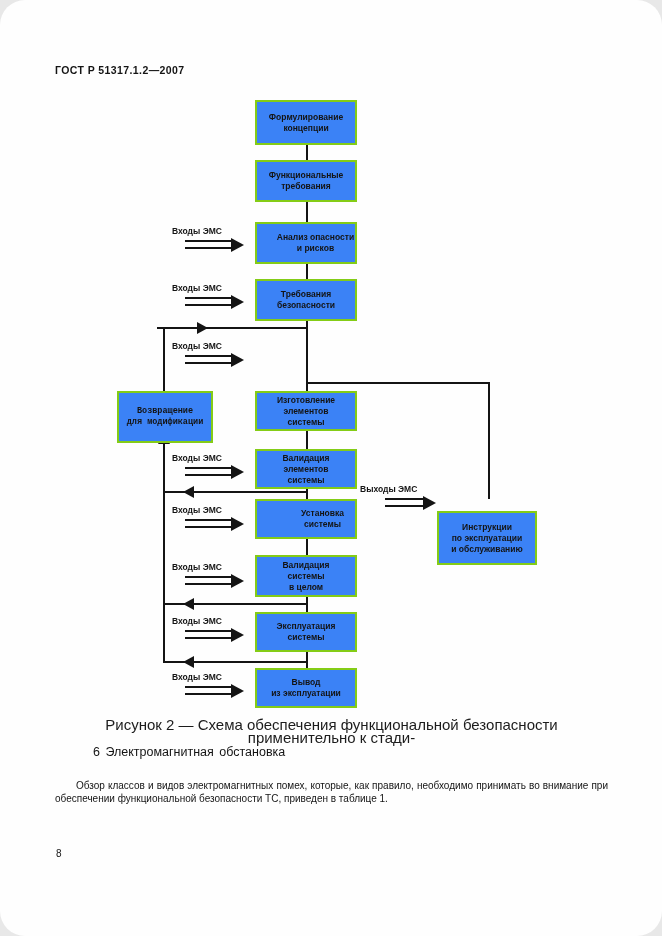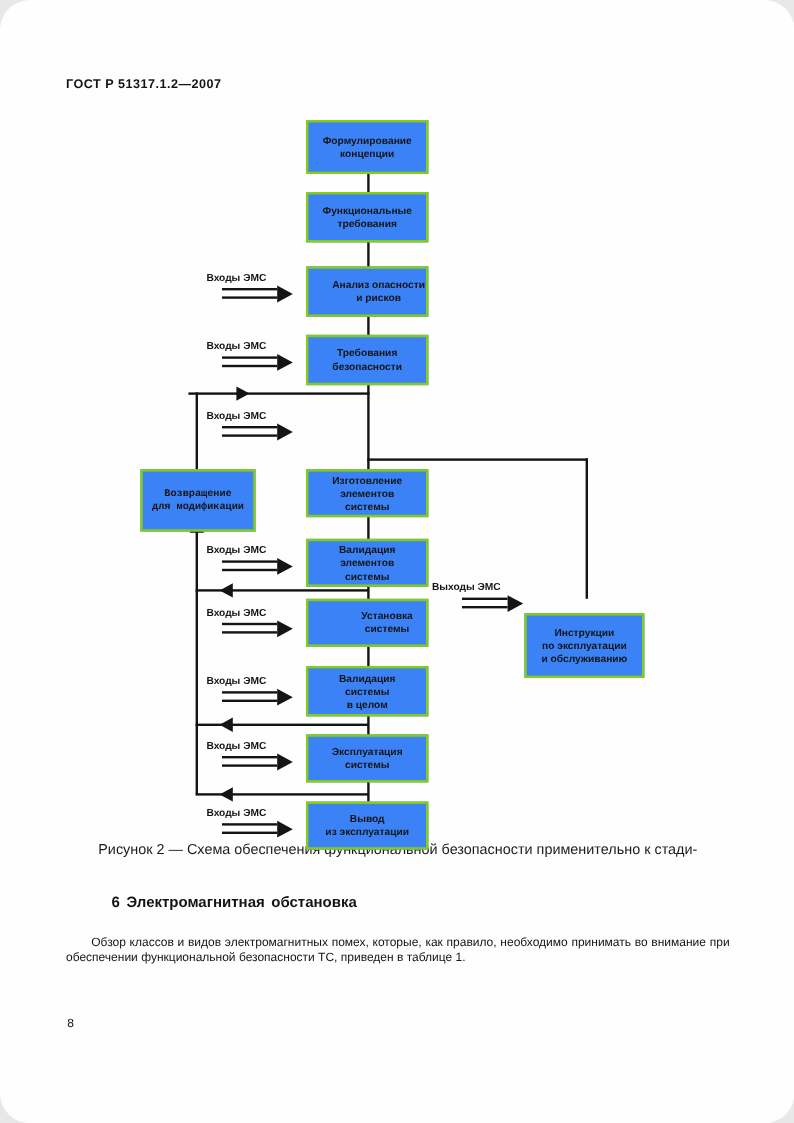--- a/index.html
+++ b/index.html
@@ -63,27 +63,27 @@
   .b9{top:555px;height:42px;}
   .b10{top:612px;height:40px;}
   .b11{top:668px;height:40px;}
   .return-box{left:117px;top:391px;width:96px;height:52px;font-family:Liberation Mono, monospace;}
   .instr-box{left:437px;top:499px;width:100px;height:54px;margin-top:12px;}
   
   .e3{top:226px;} .e4{top:283px;} .e5{top:341px;} .e7{top:453px;}
   .e8{top:505px;} .e9{top:562px;} .e10{top:616px;} .e11{top:672px;}
   
   .fig-caption{
-    position:absolute;left:55px;top:702px;width:553px;
-    text-align:center;font-size:12px;line-height:13px;color:#1c1c1c;
+    position:absolute;left:55px;top:718px;width:553px;
+    text-align:center;font-size:15px;line-height:13px;color:#1c1c1c;
   }
   .fig-caption .cap2{word-spacing:4px;}
   .section-heading{
     position:absolute;left:93px;top:745px;
-    font-size:12.5px;font-weight:bold;word-spacing:2px;
+    font-size:12.5px;font-weight:normal;word-spacing:2px;
   }
   .body-text{
     position:absolute;left:55px;top:779px;width:553px;
     font-size:10px;line-height:13.4px;text-align:justify;
   }
   .body-text p{margin:0;text-indent:21px;}
   .gost-refs{font-style:italic;}
 </style>
 </head>
 <body>

